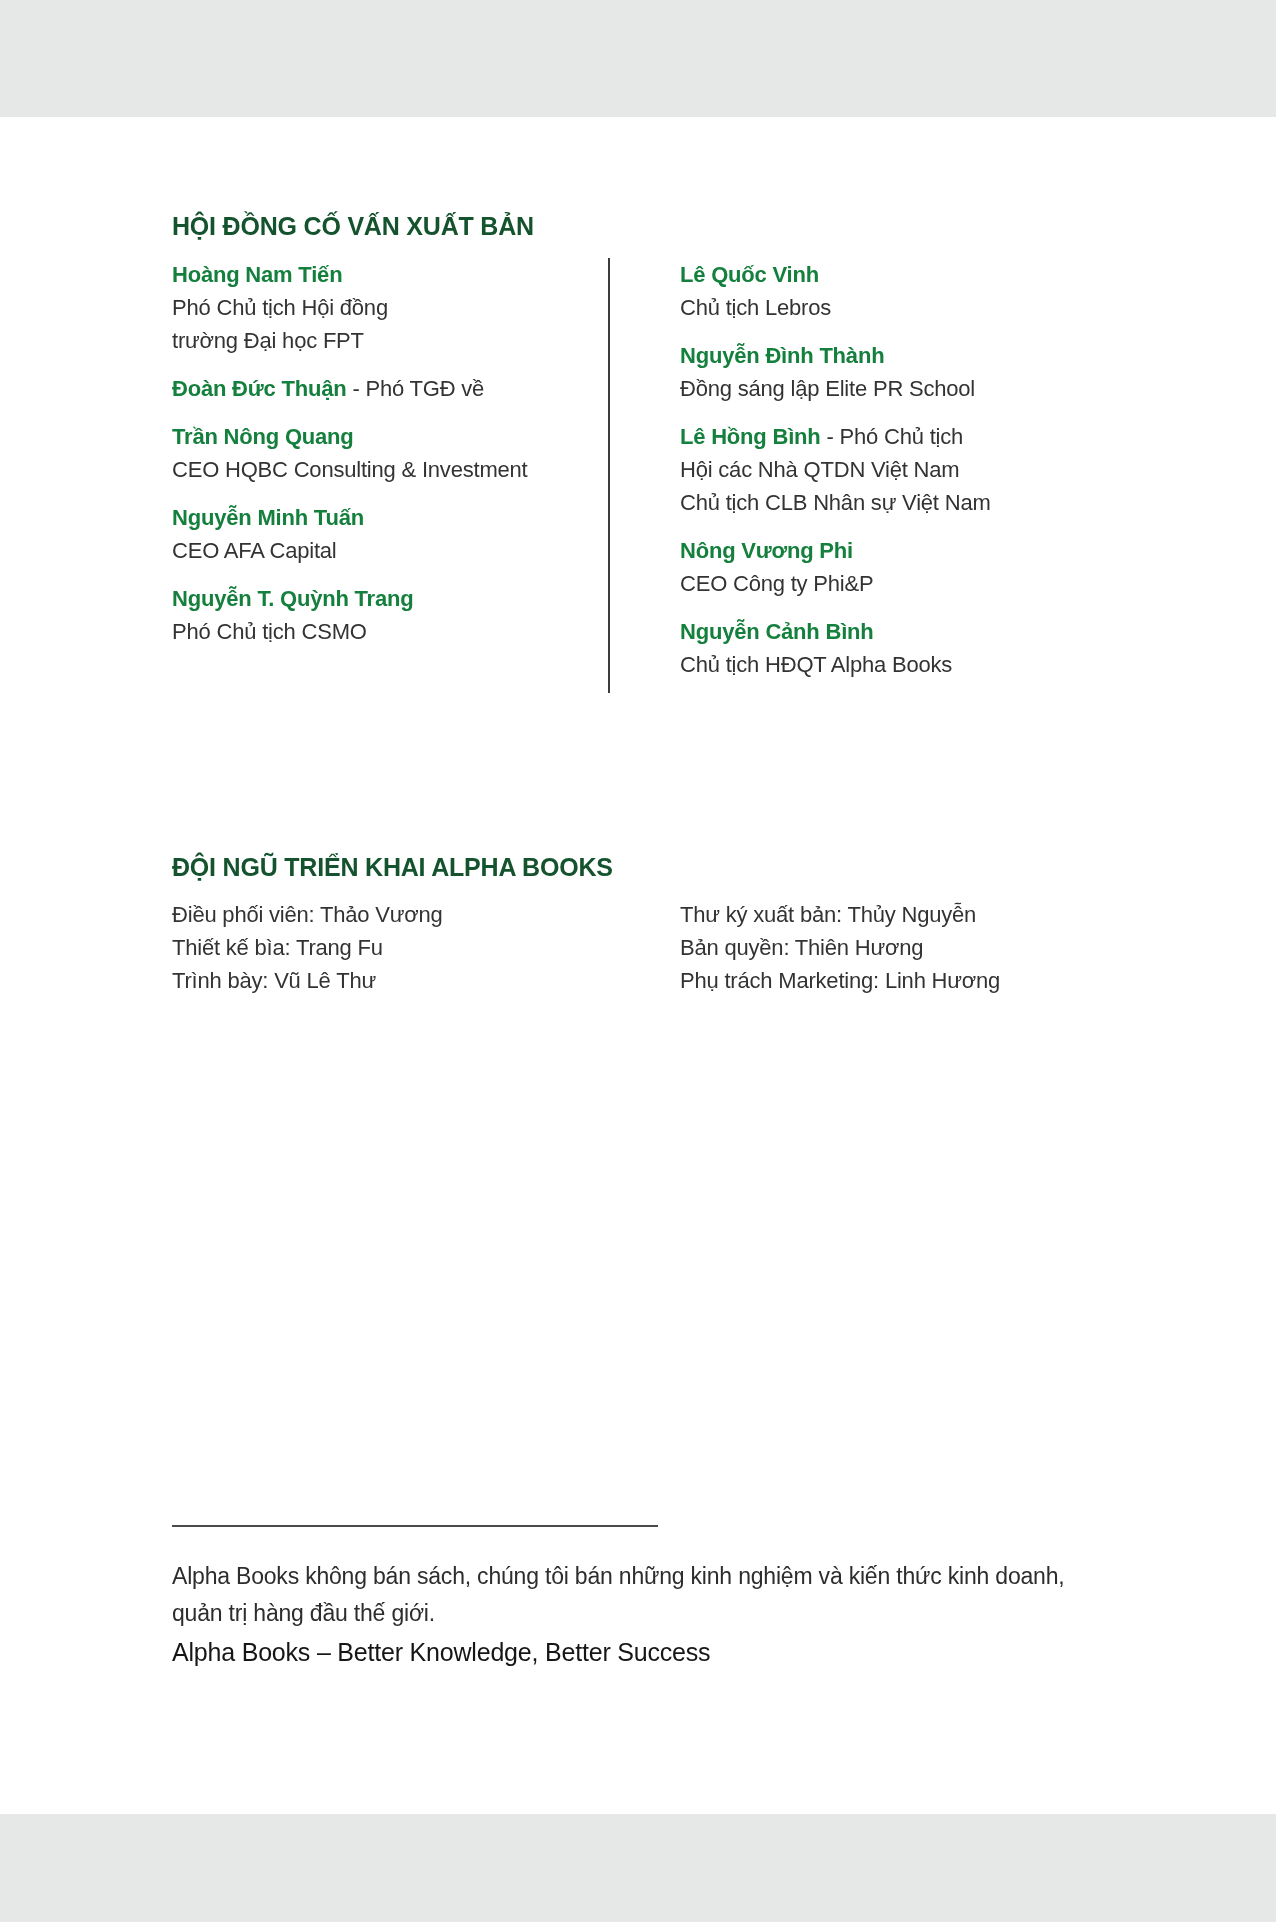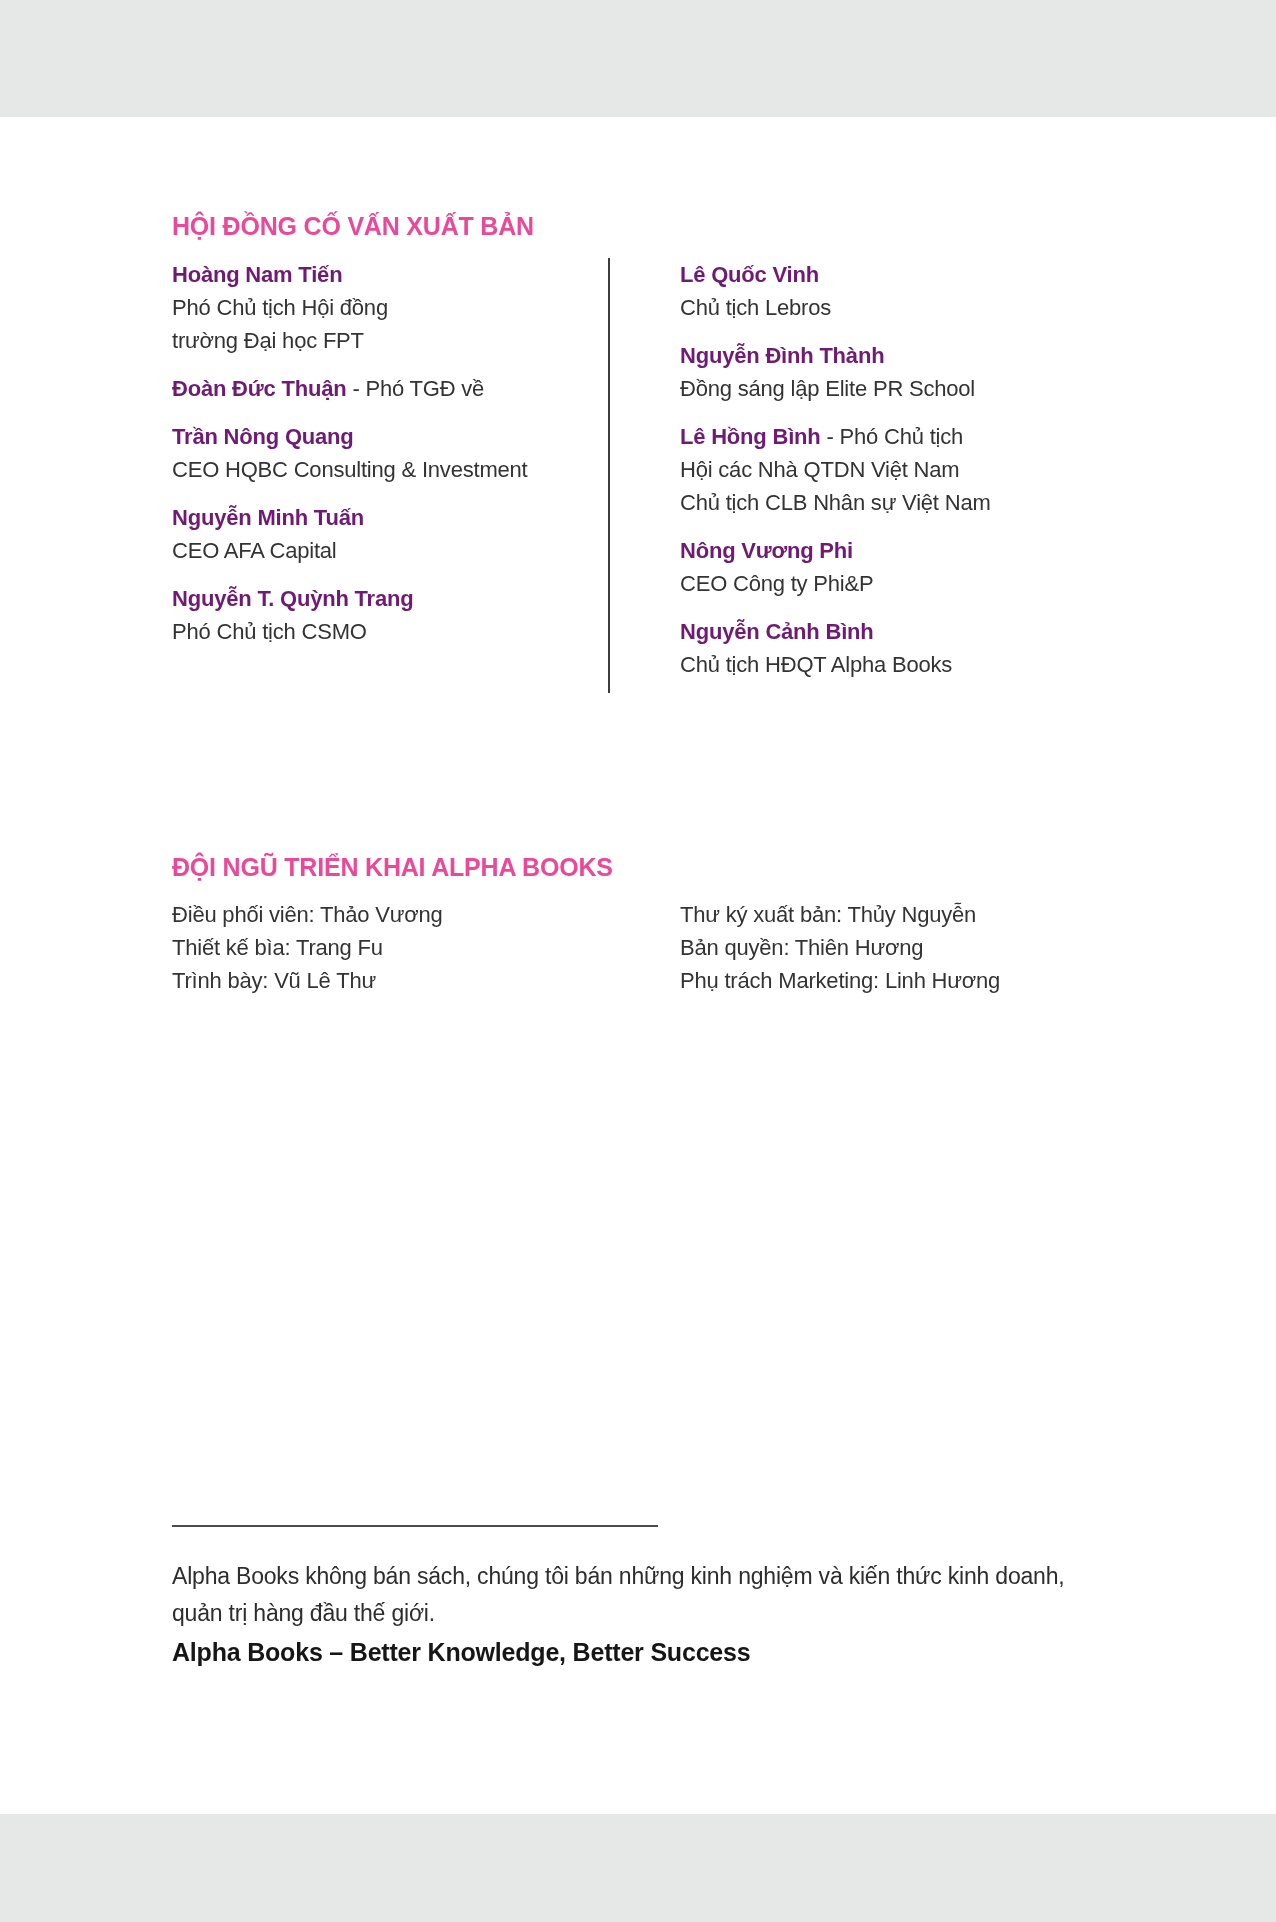--- a/index.html
+++ b/index.html
@@ -12,45 +12,45 @@
   .page { position: relative; width: 1276px; height: 1922px; overflow: hidden; background: #ffffff; }
   .band { position: absolute; left: 0; width: 1276px; }
   .band-top { top: 0; height: 117px; background: #e6e7e7; }
   .band-bottom { top: 1814px; height: 108px; background: #e6e7e7; }
 
   .content { position: absolute; left: 172px; top: 0; width: 944px; color: #333333; }
 
   .section-heading {
     margin: 0;
     font-size: 25px; font-weight: bold; line-height: 28px;
-    letter-spacing: -0.2px; color: #ec4899;
+    letter-spacing: -0.2px; color: #14532d;
   }
   .advisory-heading { padding-top: 212px; margin-bottom: 18px; }
 
   .cols { display: flex; align-items: stretch; }
   .col-left { width: 436px; flex: 0 0 436px; }
   .v-divider { flex: 0 0 2px; width: 2px; background: #3c3c3c; }
   .col-right { padding-left: 70px; flex: 1 1 auto; }
 
   .entry { margin-bottom: 15px; }
   .entry:last-child { margin-bottom: 12px; }
   .entry-line { font-size: 22px; line-height: 33px; letter-spacing: -0.2px; }
-  .person-name { font-weight: bold; color: #701a75; }
+  .person-name { font-weight: bold; color: #15803d; }
   .person-suffix { font-weight: normal; color: #333333; margin-top: 40px; }
   .role { color: #333333; }
 
   .team-heading { margin-top: 160px; margin-bottom: 17px; }
   .team-cols { display: flex; }
   .team-col-left { width: 508px; flex: 0 0 508px; }
   .team-line { font-size: 22px; line-height: 33px; letter-spacing: -0.2px; color: #333333; }
 
   .footer { margin-top: 0; }
   .footer-rule { margin-top: 528px; width: 486px; height: 2px; background: #4b4b4b; }
   .footer-statement { margin: 31px 0 0 0; font-size: 23px; line-height: 37px; letter-spacing: -0.2px; color: #2d2d2d; }
-  .footer-tagline { margin: 5px 0 12px 0; font-size: 25px; line-height: 30px; font-weight: bold; letter-spacing: -0.2px; color: #161616; }
+  .footer-tagline { margin: 5px 0 12px 0; font-size: 25px; line-height: 30px; font-weight: normal; letter-spacing: -0.2px; color: #161616; }
 </style>
 </head>
 <body>
 
 <div class="page">
   <div class="band band-top"></div>
 
   <div class="content">
 
     <section>

